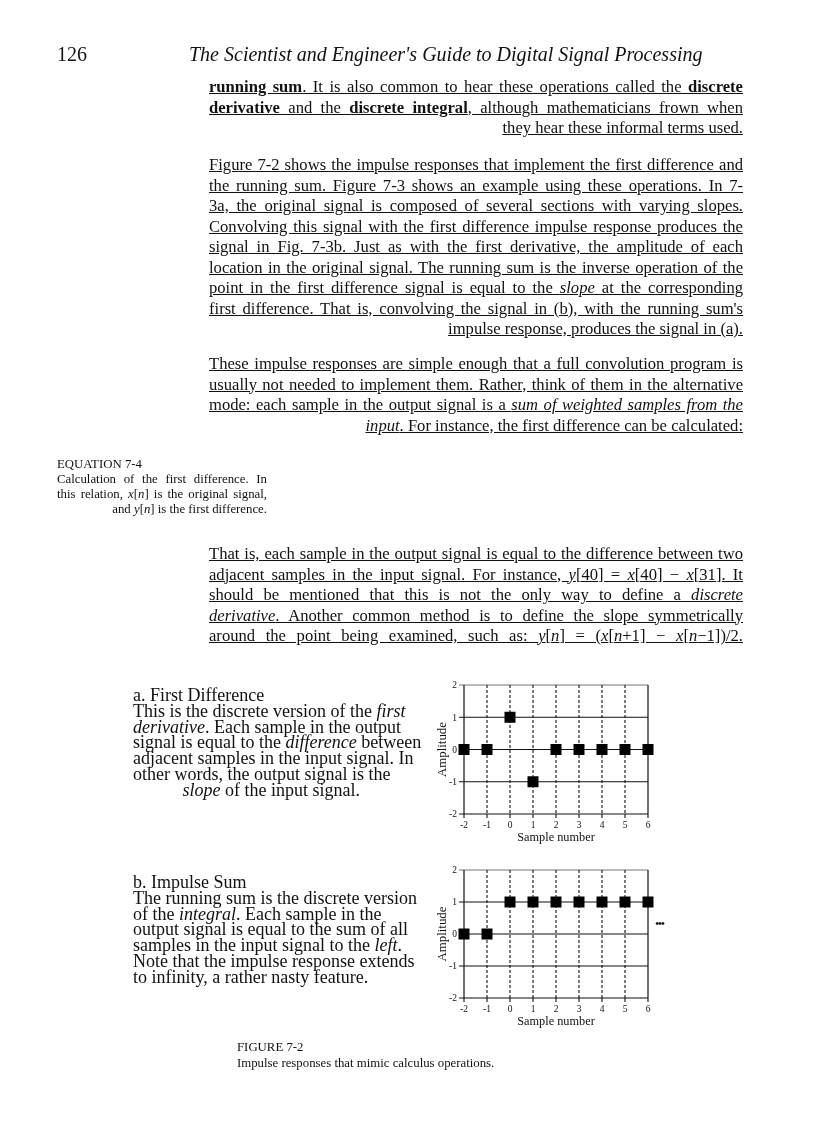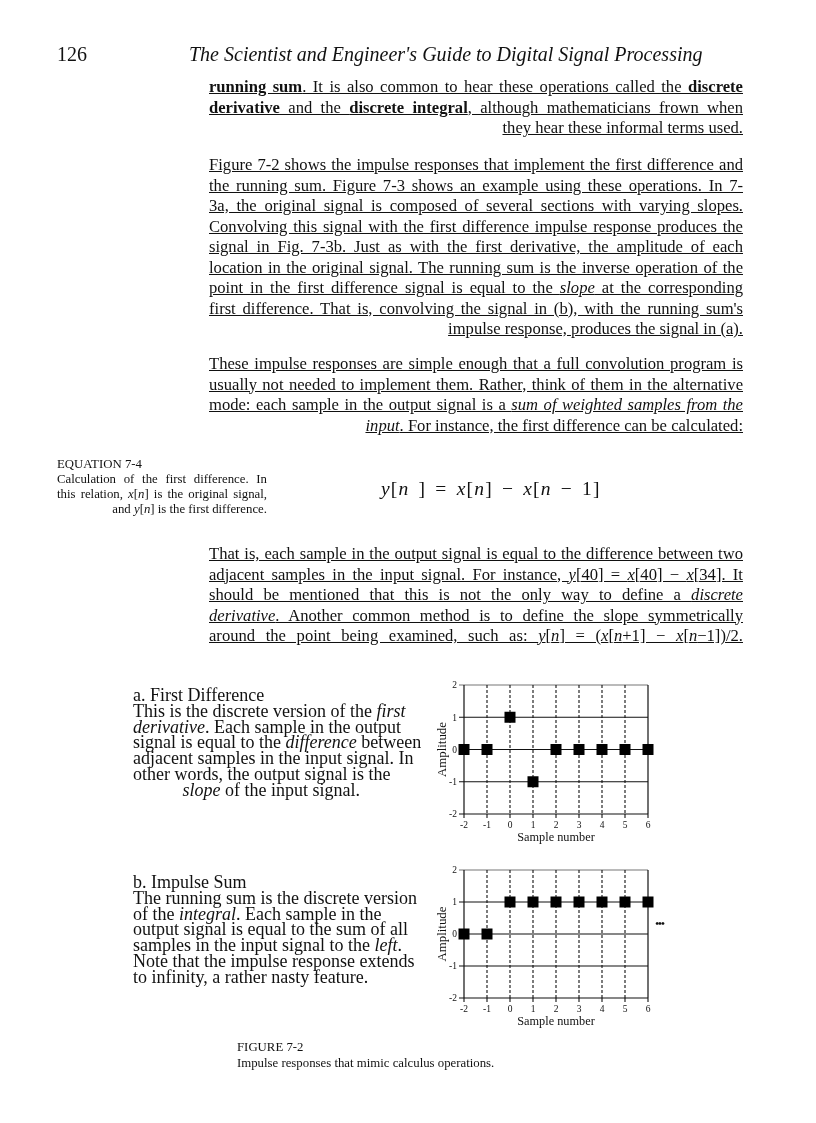--- a/index.html
+++ b/index.html
@@ -63,27 +63,24 @@
       <div class="ln j"><span>mode: each sample in the output signal is a </span><span class="i">sum of weighted samples from the</span></div>
       <div class="ln"><span class="i">input</span><span>. For instance, the first difference can be calculated:</span></div>
     </div>
 
   <div class="abs eq-label">EQUATION 7-4</div>
   <div class="abs eq-desc">
       <div class="ln j"><span>Calculation of the first difference. In</span></div>
       <div class="ln j"><span>this relation, </span><span class="i">x</span><span>[</span><span class="i">n</span><span>] is the original signal,</span></div>
       <div class="ln"><span>and </span><span class="i">y</span><span>[</span><span class="i">n</span><span>] is the first difference.</span></div>
     </div>
-  <div class="abs eq">
-      <div class="ln"><span class="i">y</span><span>[</span><span class="i">n</span><span> ] = </span><span class="i">x</span><span>[</span><span class="i">n</span><span>] − </span><span class="i">x</span><span>[</span><span class="i">n</span><span> − 1]</span></div>
-    </div>
 
   <div class="abs para" style="top:544px">
       <div class="ln j"><span>That is, each sample in the output signal is equal to the difference between two</span></div>
-      <div class="ln j"><span>adjacent samples in the input signal. For instance, </span><span class="i">y</span><span>[40] = </span><span class="i">x</span><span>[40] − </span><span class="i">x</span><span>[34]. It</span></div>
+      <div class="ln j"><span>adjacent samples in the input signal. For instance, </span><span class="i">y</span><span>[40] = </span><span class="i">x</span><span>[40] − </span><span class="i">x</span><span>[31]. It</span></div>
       <div class="ln j"><span>should be mentioned that this is not the only way to define a </span><span class="i">discrete</span></div>
       <div class="ln j"><span class="i">derivative</span><span>. Another common method is to define the slope symmetrically</span></div>
       <div class="ln j"><span>around the point being examined, such as: </span><span class="i">y</span><span>[</span><span class="i">n</span><span>] = (</span><span class="i">x</span><span>[</span><span class="i">n</span><span>+1] − </span><span class="i">x</span><span>[</span><span class="i">n</span><span>−1])/2.</span></div>
     </div>
 
   <div class="abs cap cap-a">
     <div class="cap-title">a. First Difference</div>
     <div>
         <div class="ln j"><span>This is the discrete version of the </span><span class="i">first</span></div>
         <div class="ln j"><span class="i">derivative</span><span>. Each sample in the output</span></div>

